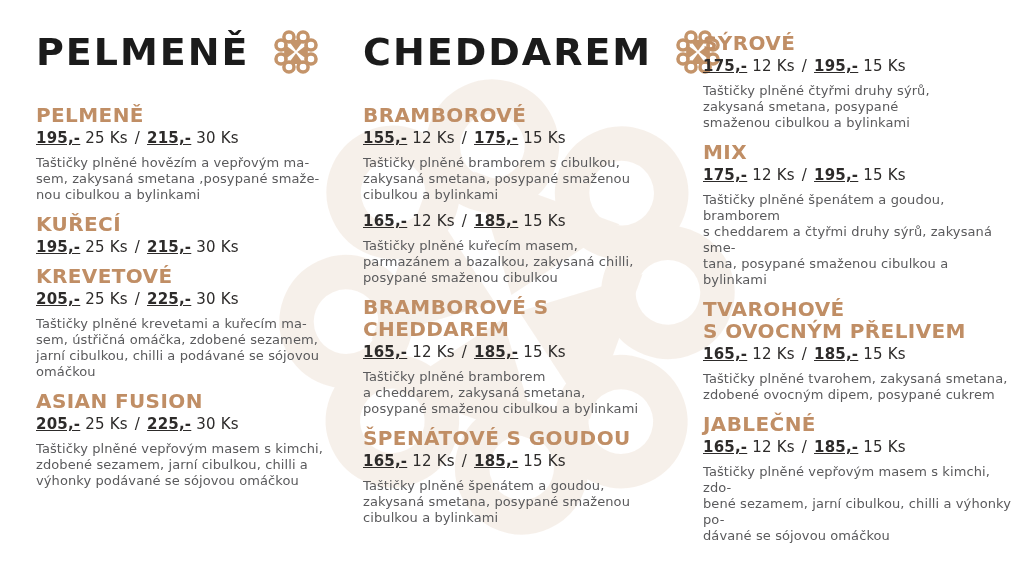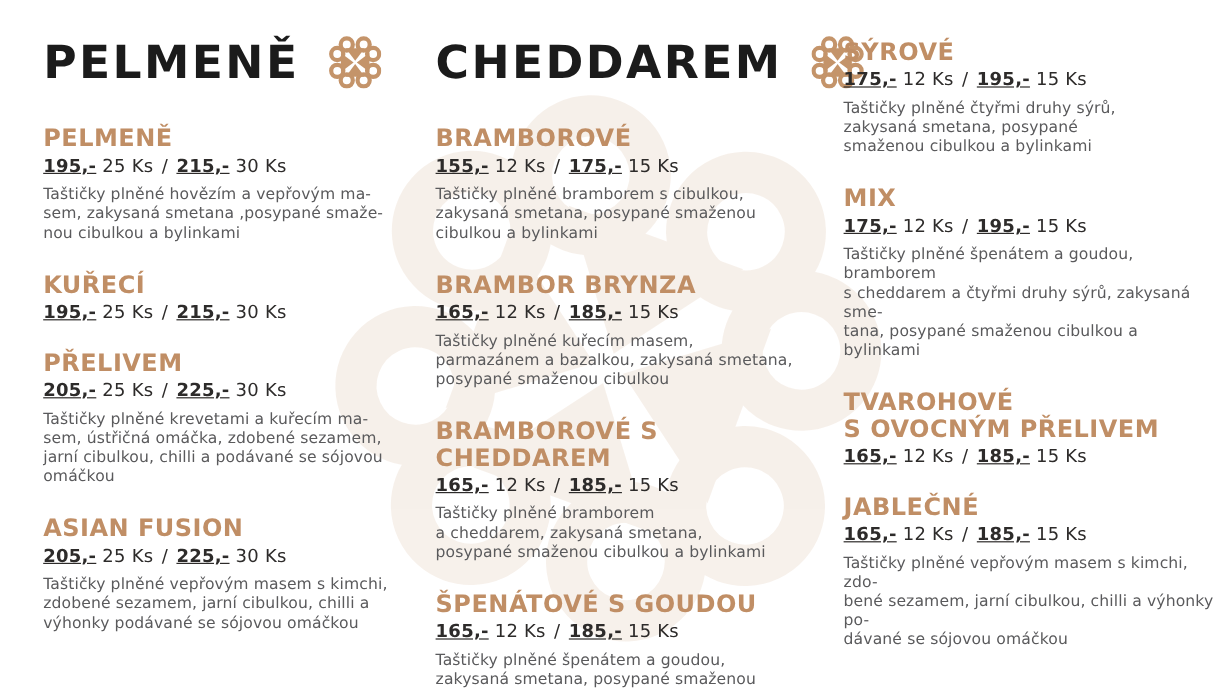--- a/index.html
+++ b/index.html
@@ -34,21 +34,21 @@
     margin:0;
     font-size:38px;
     font-weight:700;
     letter-spacing:2px;
     color:#1b1b1b;
     line-height:44px;
     white-space:nowrap;
   }
   .knot{width:44px;height:44px;color:#c4946a;flex:0 0 auto;}
 
-  .item{margin-top:23px;}
+  .item{margin-top:10px;}
   .col1 .item:first-of-type,.col2 .item:first-of-type{margin-top:30px;}
   .col3 .item:first-of-type{margin-top:4px;}
 
   .item-name{
     margin:0;
     font-size:20px;
     font-weight:700;
     letter-spacing:0.4px;
     color:#c08e65;
     line-height:22px;
@@ -125,21 +125,21 @@
     </article>
 
     <article class="item">
       <h2 class="item-name">KUŘECÍ</h2>
       <div class="price-line">
         <span class="num">195,-</span><span class="qty">25 Ks</span><span class="sep">/</span><span class="num">215,-</span><span class="qty">30 Ks</span>
       </div>
     </article>
 
     <article class="item">
-      <h2 class="item-name">PŘELIVEM</h2>
+      <h2 class="item-name">KREVETOVÉ</h2>
       <div class="price-line">
         <span class="num">205,-</span><span class="qty">25 Ks</span><span class="sep">/</span><span class="num">225,-</span><span class="qty">30 Ks</span>
       </div>
       <p class="desc">Taštičky plněné krevetami a kuřecím ma-
 sem, ústřičná omáčka, zdobené sezamem,
 jarní cibulkou, chilli a podávané se sójovou
 omáčkou</p>
     </article>
 
     <article class="item">
@@ -165,26 +165,25 @@
       <h2 class="item-name">BRAMBOROVÉ</h2>
       <div class="price-line">
         <span class="num">155,-</span><span class="qty">12 Ks</span><span class="sep">/</span><span class="num">175,-</span><span class="qty">15 Ks</span>
       </div>
       <p class="desc">Taštičky plněné bramborem s cibulkou,
 zakysaná smetana, posypané smaženou
 cibulkou a bylinkami</p>
     </article>
 
     <article class="item">
-      <h2 class="item-name">BRAMBOR BRYNZA</h2>
       <div class="price-line">
         <span class="num">165,-</span><span class="qty">12 Ks</span><span class="sep">/</span><span class="num">185,-</span><span class="qty">15 Ks</span>
       </div>
       <p class="desc">Taštičky plněné kuřecím masem,
-parmazánem a bazalkou, zakysaná smetana,
+parmazánem a bazalkou, zakysaná chilli,
 posypané smaženou cibulkou</p>
     </article>
 
     <article class="item">
       <h2 class="item-name">BRAMBOROVÉ S CHEDDAREM</h2>
       <div class="price-line">
         <span class="num">165,-</span><span class="qty">12 Ks</span><span class="sep">/</span><span class="num">185,-</span><span class="qty">15 Ks</span>
       </div>
       <p class="desc">Taštičky plněné bramborem
 a cheddarem, zakysaná smetana,
@@ -223,20 +222,22 @@
 s cheddarem a čtyřmi druhy sýrů, zakysaná sme-
 tana, posypané smaženou cibulkou a bylinkami</p>
     </article>
 
     <article class="item">
       <h2 class="item-name">TVAROHOVÉ
 S OVOCNÝM PŘELIVEM</h2>
       <div class="price-line">
         <span class="num">165,-</span><span class="qty">12 Ks</span><span class="sep">/</span><span class="num">185,-</span><span class="qty">15 Ks</span>
       </div>
+      <p class="desc">Taštičky plněné tvarohem, zakysaná smetana,
+zdobené ovocným dipem, posypané cukrem</p>
     </article>
 
     <article class="item">
       <h2 class="item-name">JABLEČNÉ</h2>
       <div class="price-line">
         <span class="num">165,-</span><span class="qty">12 Ks</span><span class="sep">/</span><span class="num">185,-</span><span class="qty">15 Ks</span>
       </div>
       <p class="desc">Taštičky plněné vepřovým masem s kimchi, zdo-
 bené sezamem, jarní cibulkou, chilli a výhonky po-
 dávané se sójovou omáčkou</p>

